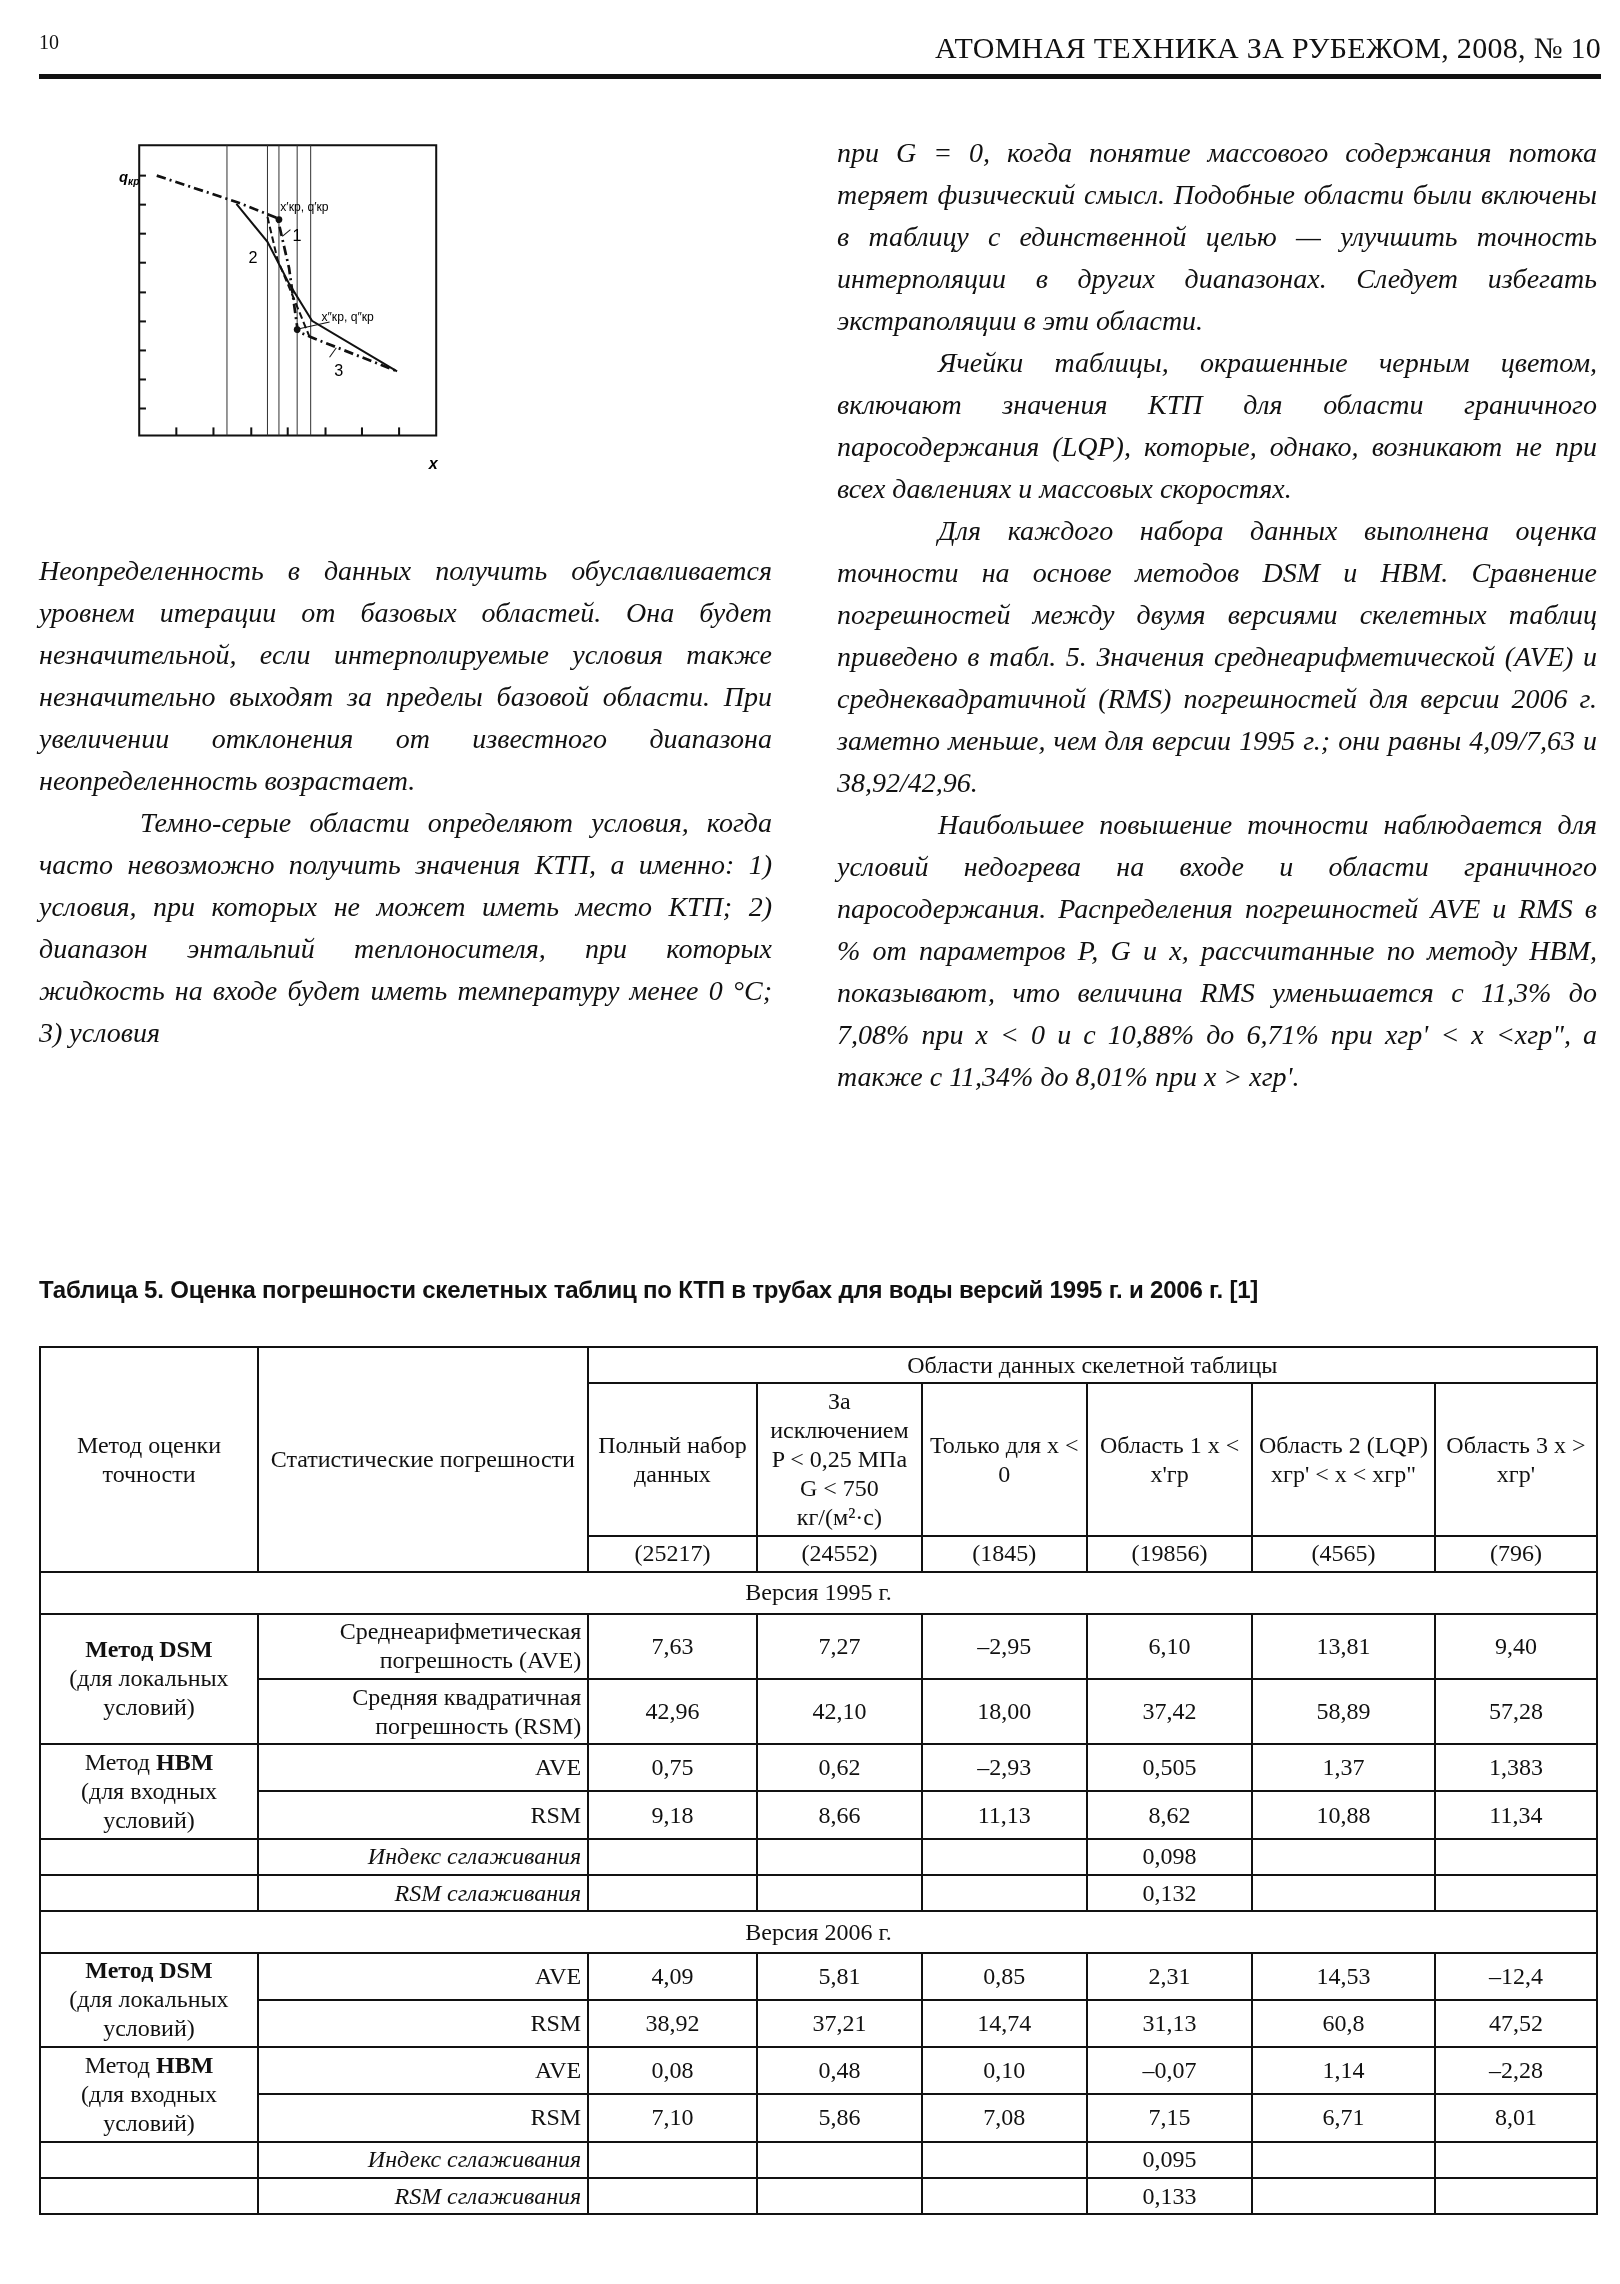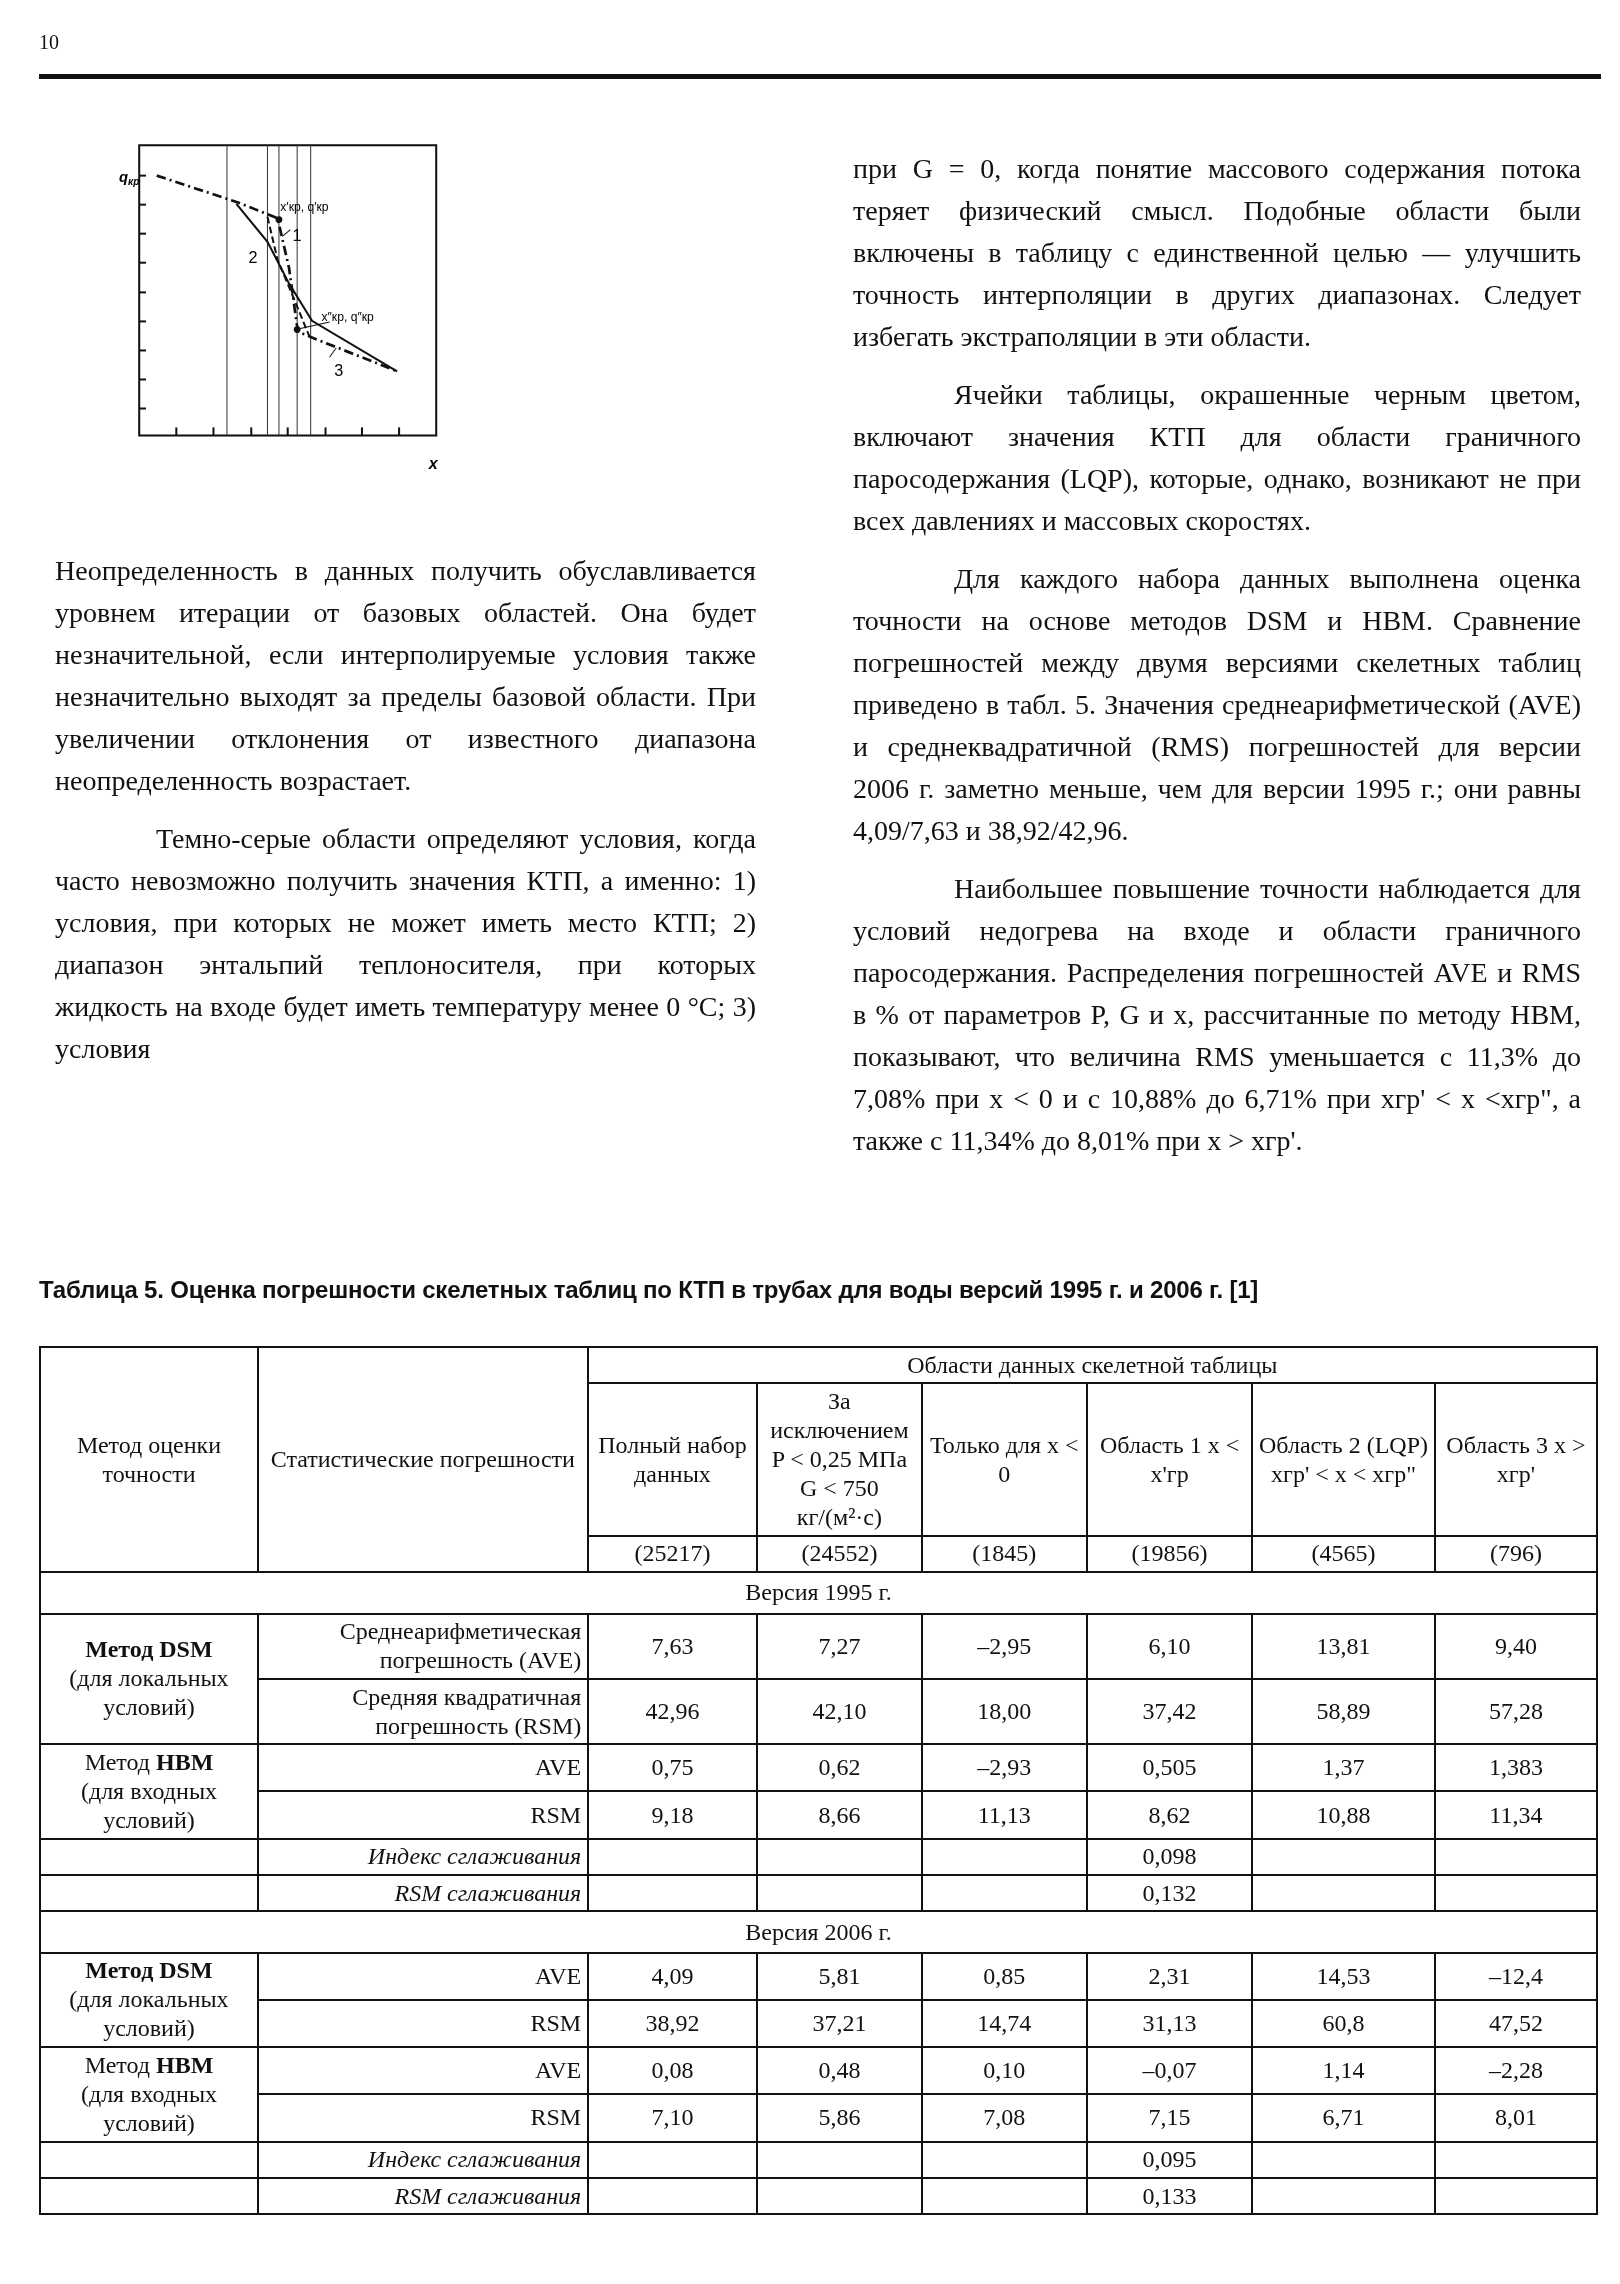--- a/index.html
+++ b/index.html
@@ -17,21 +17,21 @@
   .col-left { position: absolute; left: 39px; top: 125px; width: 733px; }
   .col-right { position: absolute; left: 837px; top: 132px; width: 760px; }
 
   .figure { position: relative; width: 733px; height: 405px; }
   .figure svg { position: absolute; left: 0; top: 0; }
   .caption {
     margin-top: 8px; font-family: "Liberation Sans", sans-serif; font-weight: bold;
     font-size: 22px; line-height: 32px; text-align: justify; letter-spacing: -0.2px;
   }
   .body-text { font-size: 28px; line-height: 42px; text-align: justify; }
-  .body-text p { margin: 16px; }
+  .body-text p { margin: 0; font-style: italic; }
   .indent { text-indent: 101px; }
   .col-left .body-text { margin-top: 20px; }
   .ital { font-style: italic; }
 
   .table-title {
     position: absolute; left: 39px; top: 1276px; font-family: Liberation Sans, sans-serif;
     font-weight: bold; font-size: 24px; letter-spacing: -0.2px;
   }
   table.results {
     position: absolute; left: 39px; top: 1346px; width: 1559px;
@@ -44,20 +44,21 @@
   table.results th.left, table.results td.left { text-align: right; }
   .bold { font-weight: bold; }
   .version-row td { font-weight: bold; height: 34px; }
   .val { white-space: nowrap; }
 </style>
 </head>
 <body>
 
 <div class="header">
   <span class="page-num">10</span>
+  <span class="journal">АТОМНАЯ ТЕХНИКА ЗА РУБЕЖОМ, 2008, № 10</span>
 </div>
 
 <div class="col-left">
   <div class="figure">
     <svg width="733" height="405" viewBox="0 0 1085 600">
 
       <rect x="148" y="30" width="440" height="430" fill="none" stroke="#111" stroke-width="3"></rect>
 
       <g stroke="#111" stroke-width="3">
         <line x1="148" y1="75" x2="158" y2="75"></line>

